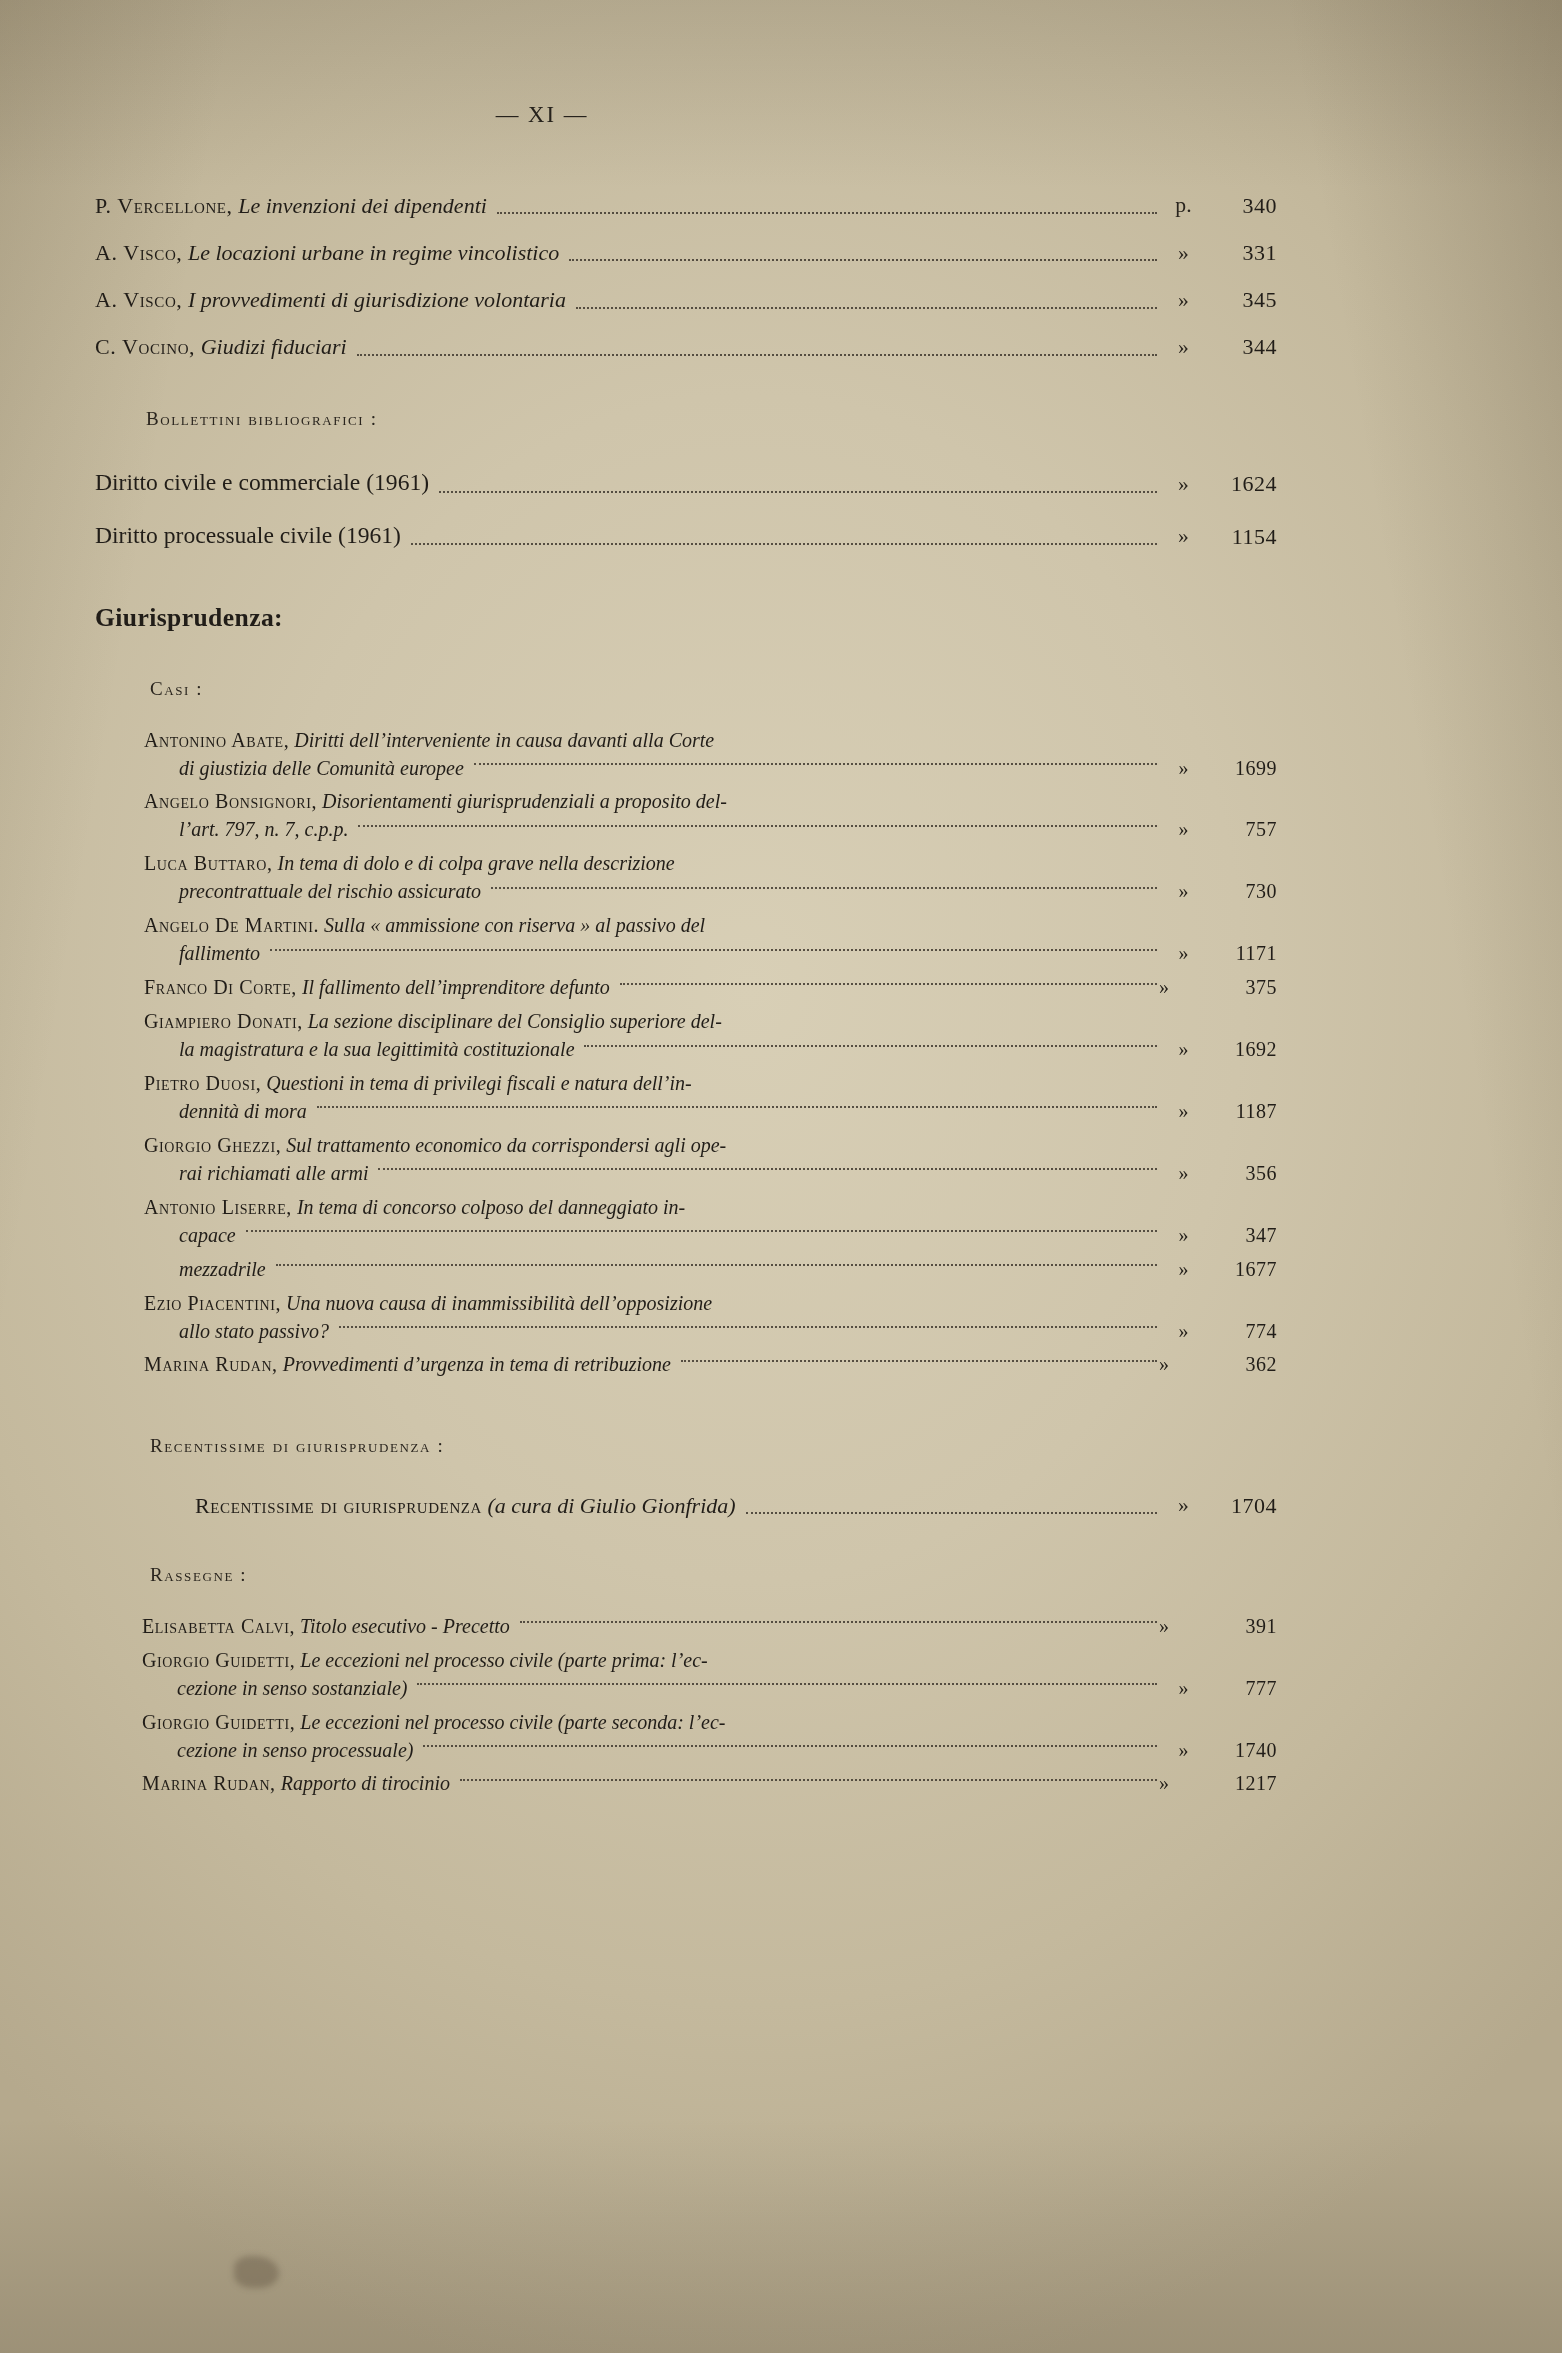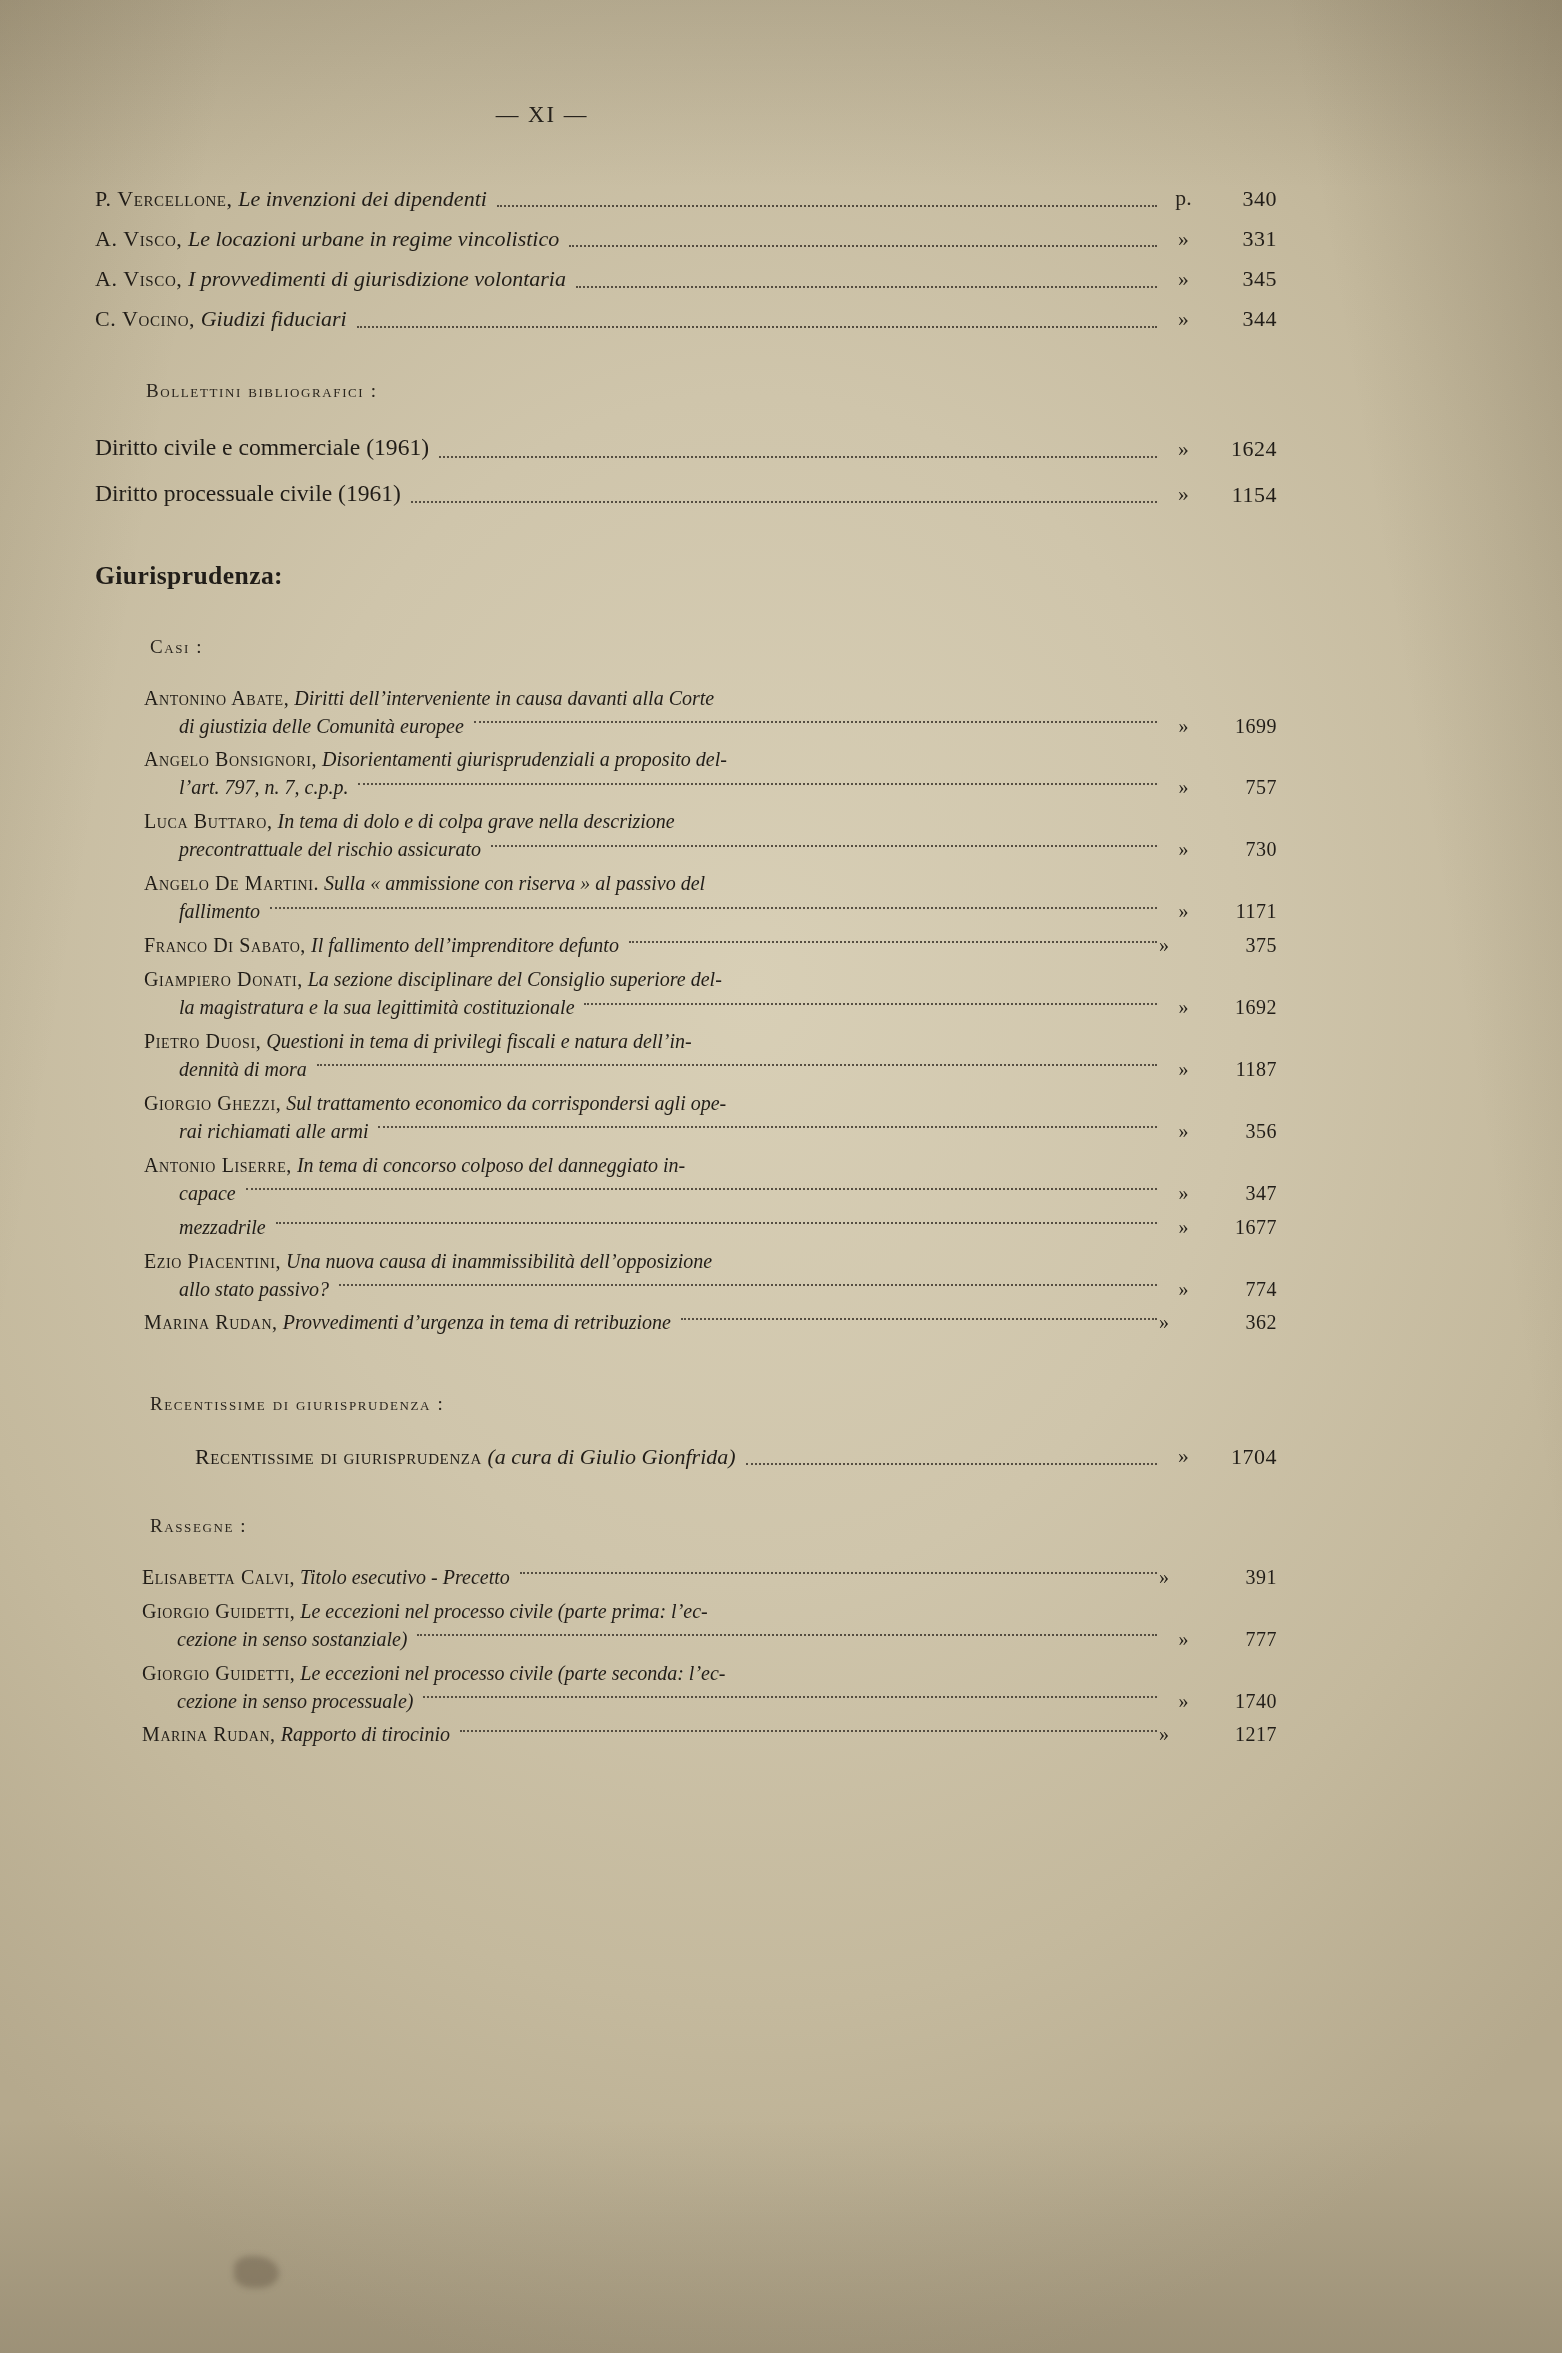--- a/index.html
+++ b/index.html
@@ -63,20 +63,21 @@
   .entry {
     display: flex;
     align-items: flex-end;
     margin-bottom: 2px;
     font-size: 22px;
     line-height: 1.42;
   }
   .entry .txt {
     flex: 0 1 auto;
     max-width: 1005px;
+    margin-top: 7px;
   }
   .entry .leader {
     flex: 1 1 auto;
     border-bottom: 2.5px dotted #3a332a;
     margin: 0 9.9px 6.9px 9.9px;
     height: 0;
     min-width: 17.7px;
     opacity: .82;
   }
   .entry .mark {
@@ -278,21 +279,21 @@
         <div class="row cont">
           <span class="txt it">fallimento</span>
           <span class="leader"></span>
           <span class="mark">»</span>
           <span class="pg">1171</span>
         </div>
       </div>
 
       <div class="hang">
         <div class="row l1">
-          <span class="txt"><span class="sc">Franco Di Sabato,</span> <span class="it">Il fallimento dell’imprenditore defunto</span></span>
+          <span class="txt"><span class="sc">Franco Di Corte,</span> <span class="it">Il fallimento dell’imprenditore defunto</span></span>
           <span class="leader"></span>
           <span class="mark">»</span>
           <span class="pg">375</span>
         </div>
       </div>
 
       <div class="hang">
         <div class="l1"><span class="sc">Giampiero Donati,</span> <span class="it">La sezione disciplinare del Consiglio superiore del-</span></div>
         <div class="row cont">
           <span class="txt it">la magistratura e la sua legittimità costituzionale</span>

